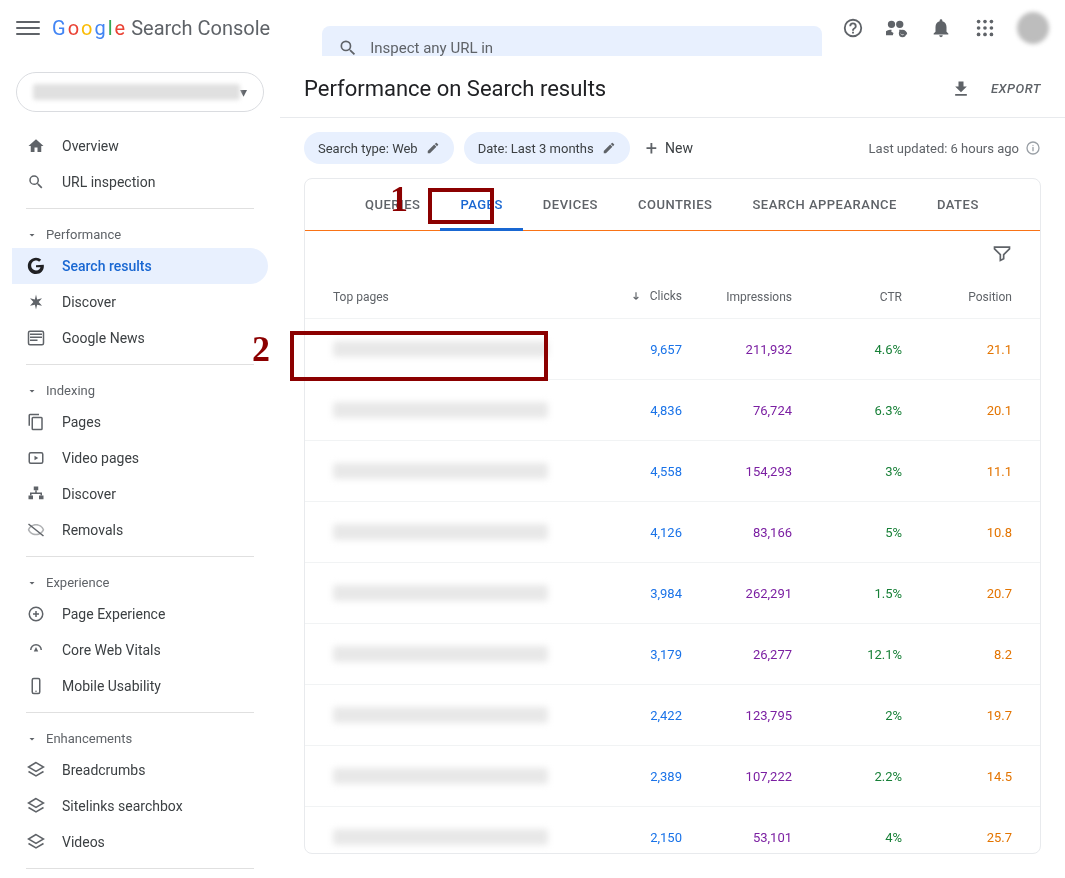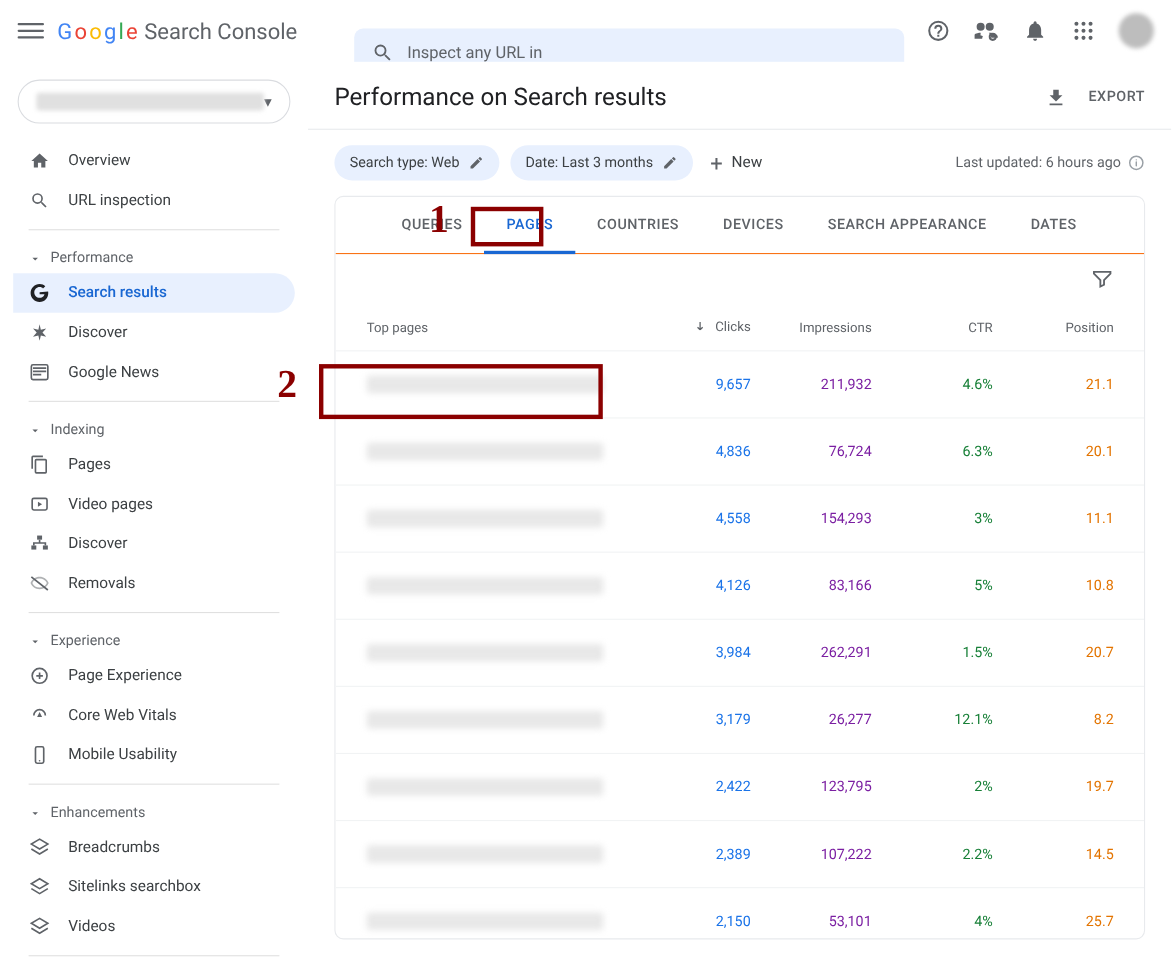--- a/index.html
+++ b/index.html
@@ -27,21 +27,21 @@
 .nav-item.active { background: #e8f0fe; color: #1967d2; font-weight: 500; }
 .nav-item .nicon { width: 20px; height: 20px; display: flex; align-items: center; justify-content: center; }
 .nav-item .nicon svg { width: 18px; height: 18px; fill: #5f6368; }
 .nav-item.active .nicon svg { fill: #202124; }
 .nav-section { display: flex; align-items: center; gap: 8px; padding: 10px 14px 6px 14px; color: #5f6368; font-size: 13px; cursor: pointer; }
 .nav-section svg { width: 12px; height: 12px; fill: #5f6368; }
 .nav-divider { height: 1px; background: #e0e0e0; margin: 8px 14px; }
 .main { flex: 1; background: #fff; display: flex; flex-direction: column; position: relative; }
 .page-header { display: flex; align-items: center; justify-content: space-between; padding: 20px 24px 16px 24px; border-bottom: 1px solid #e8eaed; }
 .page-title { font-size: 22px; color: #202124; font-weight: 400; }
-.export-btn { display: flex; align-items: center; gap: 20px; color: #5f6368; font-size: 13px; font-weight: 500; letter-spacing: 0.5px; cursor: pointer; }
+.export-btn { display: flex; align-items: center; gap: 20px; color: #5f6368; font-size: 13px; font-weight: 500; letter-spacing: 0.5px; cursor: pointer; font-style: italic; }
 .export-btn svg { width: 20px; height: 20px; fill: #5f6368; }
 .filters-row { display: flex; align-items: center; gap: 10px; padding: 14px 24px; }
 .chip { background: #e8f0fe; color: #3c4043; height: 32px; border-radius: 16px; display: flex; align-items: center; padding: 0 14px; font-size: 13px; gap: 8px; cursor: pointer; }
 .chip svg { width: 14px; height: 14px; fill: #5f6368; }
 .chip-new { display: flex; align-items: center; gap: 8px; margin-left: 6px; color: #3c4043; font-size: 14px; cursor: pointer; }
 .chip-new .plus { font-size: 20px; color: #5f6368; }
 .last-updated { margin-left: auto; color: #5f6368; font-size: 13px; display: flex; align-items: center; gap: 6px; }
 .last-updated svg { width: 16px; height: 16px; fill: #9aa0a6; }
 .card { margin: 0 24px 24px 24px; border: 1px solid #e8eaed; border-radius: 8px; background: #fff; flex: 1; display: flex; flex-direction: column; overflow: hidden; }
 .tabs { display: flex; border-bottom: 1px solid #f97316; padding: 0 40px; position: relative; }
@@ -323,22 +323,22 @@
               <circle cx="12" cy="12" r="9" fill="none" stroke="#9aa0a6" stroke-width="2"></circle>
               <path d="M12 8h0m0 3v5" stroke="#9aa0a6" stroke-width="2" stroke-linecap="round"></path>
             </svg>
         </div>
       </div>
 
       <div class="card">
         <div class="tabs">
           <div class="tab">QUERIES</div>
           <div class="tab active">PAGES</div>
+          <div class="tab">DEVICES</div>
           <div class="tab">COUNTRIES</div>
-          <div class="tab">DEVICES</div>
           <div class="tab">SEARCH APPEARANCE</div>
           <div class="tab">DATES</div>
         </div>
         <div class="filter-row">
           <svg viewBox="0 0 24 24">
               <path d="M3 5h18v2l-7 7v5l-4 2v-7L3 7z" fill="none" stroke="#5f6368" stroke-width="2"></path>
             </svg>
         </div>
         <div class="table">
           <div class="th-row">

